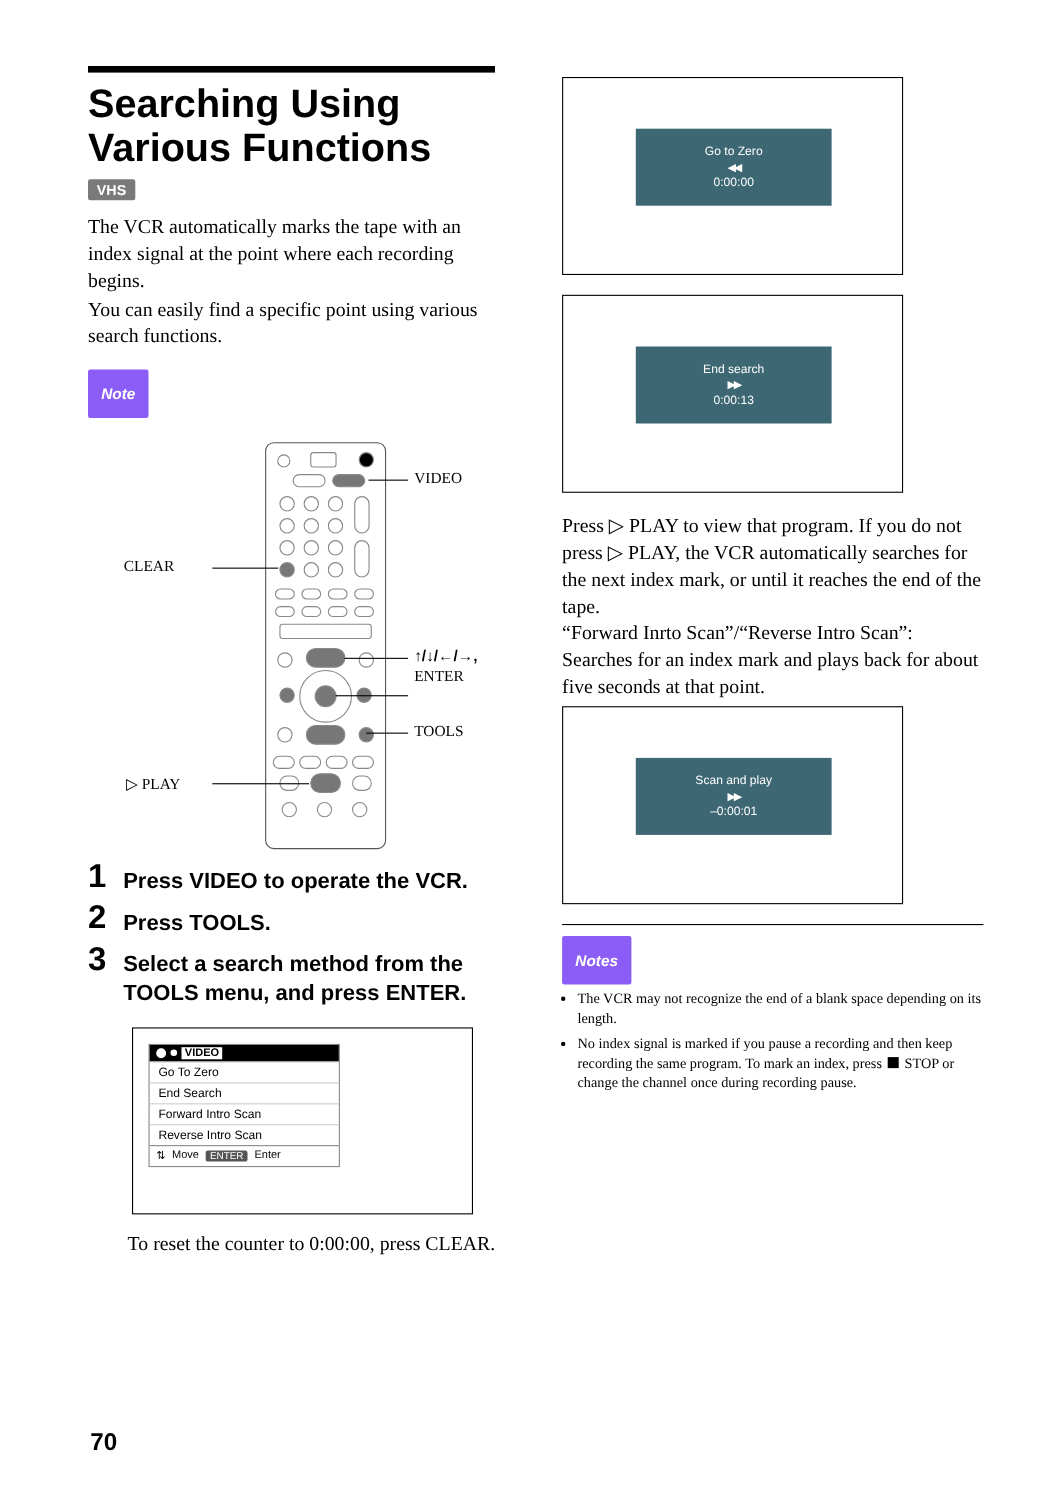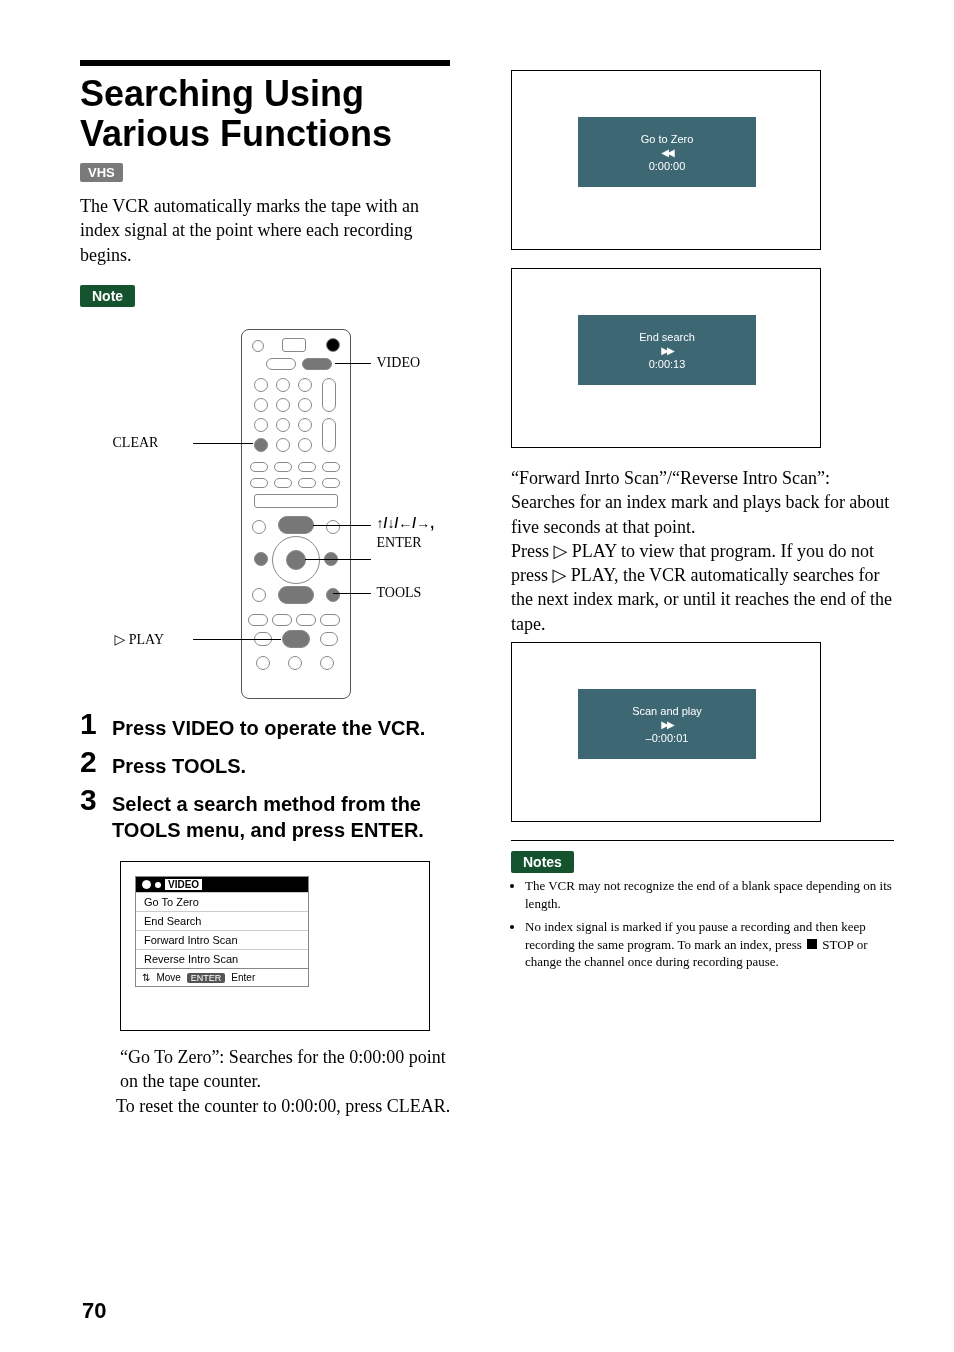--- a/index.html
+++ b/index.html
@@ -2,21 +2,21 @@
 <html><head>
 <meta charset="utf-8">
 <style>
   * { box-sizing: border-box; margin: 0; padding: 0; }
   html, body { width: 954px; height: 1352px; background: #fff; font-family: "Times New Roman", Times, serif; color: #000; }
   .page { position: relative; width: 954px; height: 1352px; padding: 60px 60px 40px 80px; }
   .rule { height: 6px; background: #000; width: 370px; margin-bottom: 8px; }
   h1 { font-family: Arial, Helvetica, sans-serif; font-weight: 900; font-size: 36px; line-height: 1.1; margin-bottom: 10px; }
   .vhs-tag { display: inline-block; background: #7a7a7a; color: #fff; font-family: Arial, Helvetica, sans-serif; font-weight: 700; font-size: 13px; padding: 2px 8px; border-radius: 2px; margin-bottom: 12px; }
   .body-text { font-size: 18px; line-height: 1.35; }
-  .note-tag { display: inline-block; background: #14532d; color: #fff; font-family: Arial, Helvetica, sans-serif; font-weight: 700; font-size: 14px; padding: 3px 12px; border-radius: 2px; margin-top: 18px; margin-bottom: 4px; }
+  .note-tag { display: inline-block; background: #8b5cf6; color: #fff; font-family: Arial, Helvetica, sans-serif; font-weight: 700; font-size: 14px; padding: 14px 12px; border-radius: 2px; margin-top: 18px; margin-bottom: 4px; font-style: italic; }
   .note-text { font-size: 15px; line-height: 1.3; }
   .columns { display: flex; gap: 48px; }
   .col { flex: 1; min-width: 0; }
   .remote-wrap { position: relative; margin: 18px auto 10px auto; width: 330px; height: 370px; }
   .remote { position: absolute; left: 134px; top: 0; width: 110px; height: 370px; border: 1px solid #555; border-radius: 8px; background: #fff; }
   .rbtn { position: absolute; border: 1px solid #888; border-radius: 50%; background: #fff; }
   .rpill { position: absolute; border: 1px solid #888; border-radius: 8px; background: #fff; }
   .label-line { position: absolute; font-size: 14px; font-family: "Times New Roman", serif; }
   .line { position:absolute; background:#000; height:1px; }
   .step-list { font-family: Arial, Helvetica, sans-serif; }
@@ -47,20 +47,21 @@
 
 <div class="page">
   <div class="columns">
 
     <div class="col">
       <div class="rule"></div>
       <h1>Searching Using Various Functions</h1>
       <span class="vhs-tag">VHS</span>
 
       <p class="body-text">The VCR automatically marks the tape with an index signal at the point where each recording begins.</p>
+      <p class="body-text" style="margin-top:2px;">You can easily find a specific point using various search functions.</p>
 
       <div class="note-tag">Note</div>
 
       
       <div class="remote-wrap">
         <div class="remote">
 
           <span class="rbtn" style="left:10px;top:10px;width:12px;height:12px;"></span>
           <span class="rpill" style="left:40px;top:8px;width:24px;height:14px;border-radius:3px;"></span>
           <span class="rbtn" style="left:84px;top:8px;width:14px;height:14px;background:#000;"></span>
@@ -159,21 +160,20 @@
           <div class="item">Reverse Intro Scan</div>
           <div class="ftr">
             <span>⇅</span>
             <span>Move</span>
             <span class="btn">ENTER</span>
             <span>Enter</span>
           </div>
         </div>
       </div>
 
-      <p class="body-text" style="margin-left:40px;">“Go To Zero”: Searches for the 0:00:00 point on the tape counter.</p>
       <p class="body-text" style="margin-left:36px;">To reset the counter to 0:00:00, press CLEAR.</p>
     </div>
 
     <div class="col">
       
       <div class="osd-panel-outer" style="margin-top:10px;">
         <div class="osd-panel">
           <div>Go to Zero</div>
           <div style="letter-spacing:-2px;font-size:10px;">◀◀</div>
           <div>0:00:00</div>
@@ -182,24 +182,24 @@
 
 
       <div class="osd-panel-outer" style="margin-top:18px;">
         <div class="osd-panel">
           <div>End search</div>
           <div style="letter-spacing:-2px;font-size:10px;">▶▶</div>
           <div>0:00:13</div>
         </div>
       </div>
 
-      <p class="body-text">“Forward Inrto Scan”/“Reverse Intro Scan”: Searches for an index mark and plays back for about five seconds at that point.</p>
       <p class="body-text">
         <span>Press </span><span class="play-tri">▷</span><span> PLAY to view that program. If you do not press </span><span class="play-tri">▷</span><span> PLAY, the VCR automatically searches for the next index mark, or until it reaches the end of the tape.</span>
       </p>
+      <p class="body-text">“Forward Inrto Scan”/“Reverse Intro Scan”: Searches for an index mark and plays back for about five seconds at that point.</p>
 
       <div class="osd-panel-outer" style="margin-top:6px;">
         <div class="osd-panel">
           <div>Scan and play</div>
           <div style="letter-spacing:-2px;font-size:10px;">▶▶</div>
           <div>–0:00:01</div>
         </div>
       </div>
 
       <div class="hr-top"></div>

